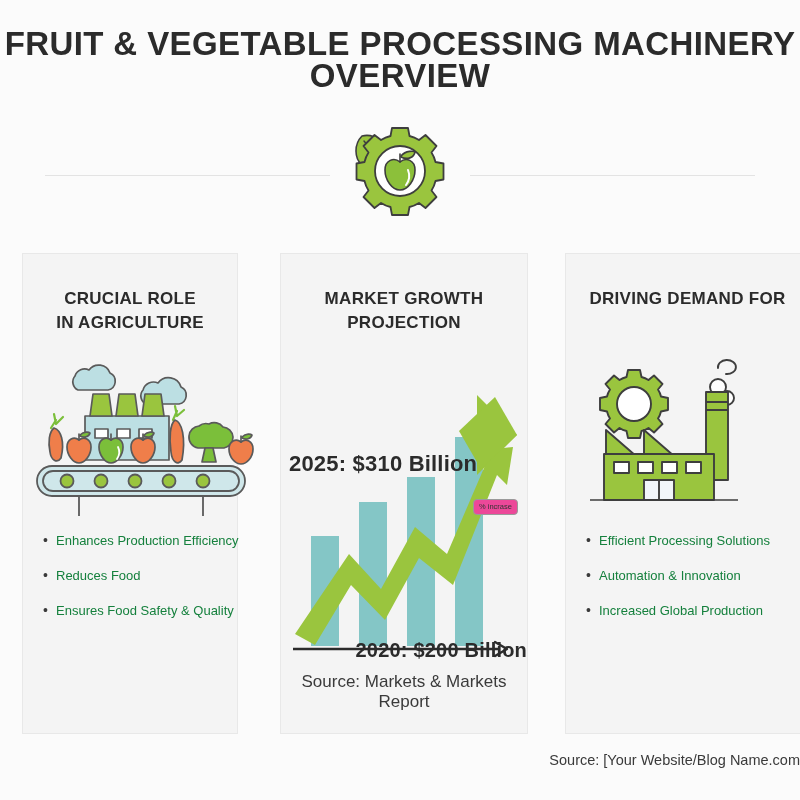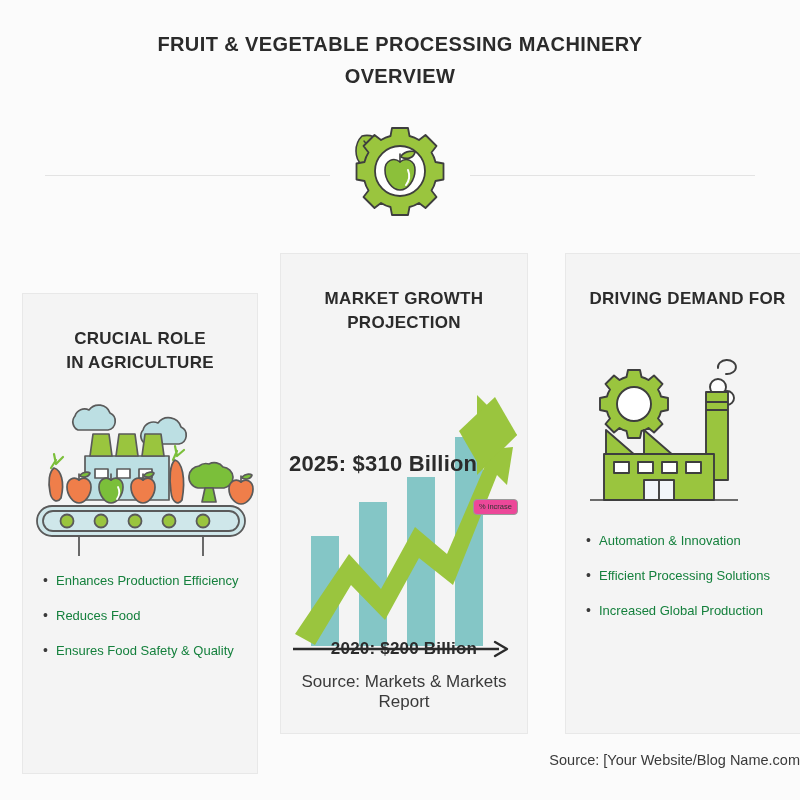--- a/index.html
+++ b/index.html
@@ -26,21 +26,21 @@
   .header {
     position: absolute;
     top: 28px;
     left: 0;
     width: 800px;
     text-align: center;
   }
   .header h1 {
     margin: 0;
     font-family: "Liberation Sans Narrow", "Liberation Sans", sans-serif;
-    font-size: 20px;
+    font-size: 33px;
     line-height: 32px;
     font-weight: bold;
     letter-spacing: 0.4px;
     color: #2b2b2b;
     text-transform: uppercase;
   }
   .title-line2 { display: block; }
 
   
   .logo-row {
@@ -76,21 +76,21 @@
     height: 481px;
   }
   .card {
     position: absolute;
     top: 0;
     height: 481px;
     background: #f4f4f4;
     border: 1px solid #e8e8e8;
     box-sizing: border-box;
   }
-  .card.c1 { left: 22px;  width: 236px; margin-top: 40px; }
+  .card.c1 { left: 22px;  width: 216px; }
   .card.c2 { left: 280px; width: 248px; }
   .card.c3 { left: 565px; width: 245px; }
 
   .card-title {
     position: absolute;
     top: 33px;
     left: 0;
     width: 100%;
     text-align: center;
     font-family: "Liberation Sans Narrow", "Liberation Sans", sans-serif;
@@ -151,24 +151,24 @@
     font-weight: bold;
     font-size: 22px;
     color: #2b2b2b;
     letter-spacing: 0.2px;
   }
   .chart-label-bottom {
     position: absolute;
     top: 385px;
     left: 0;
     width: 100%;
-    text-align: center;
+    text-align: right;
     font-family: "Liberation Sans Narrow", "Liberation Sans", sans-serif;
     font-weight: bold;
-    font-size: 17px;
+    font-size: 20px;
     color: #2b2b2b;
     letter-spacing: 0.2px;
   }
   .chart-source {
     position: absolute;
     top: 418px;
     left: 0;
     width: 100%;
     text-align: center;
     font-family: "Liberation Sans Narrow", "Liberation Sans", sans-serif;
@@ -386,22 +386,22 @@
 
             <rect x="78" y="146" width="30" height="20" fill="#f2f6fa"></rect>
             <path d="M93 146 v20" fill="none"></path>
 
             <path d="M24 166 H172" fill="none" stroke-width="1.6"></path>
           </g>
         </svg>
       </div>
 
       <ul class="bullets">
+        <li>Efficient Processing Solutions</li>
         <li>Automation &amp; Innovation</li>
-        <li>Efficient Processing Solutions</li>
         <li>Increased Global Production</li>
       </ul>
     </div>
 
   </div>
 
   <div class="footer">Source: [Your Website/Blog Name.com</div>
 
 </div>
 

